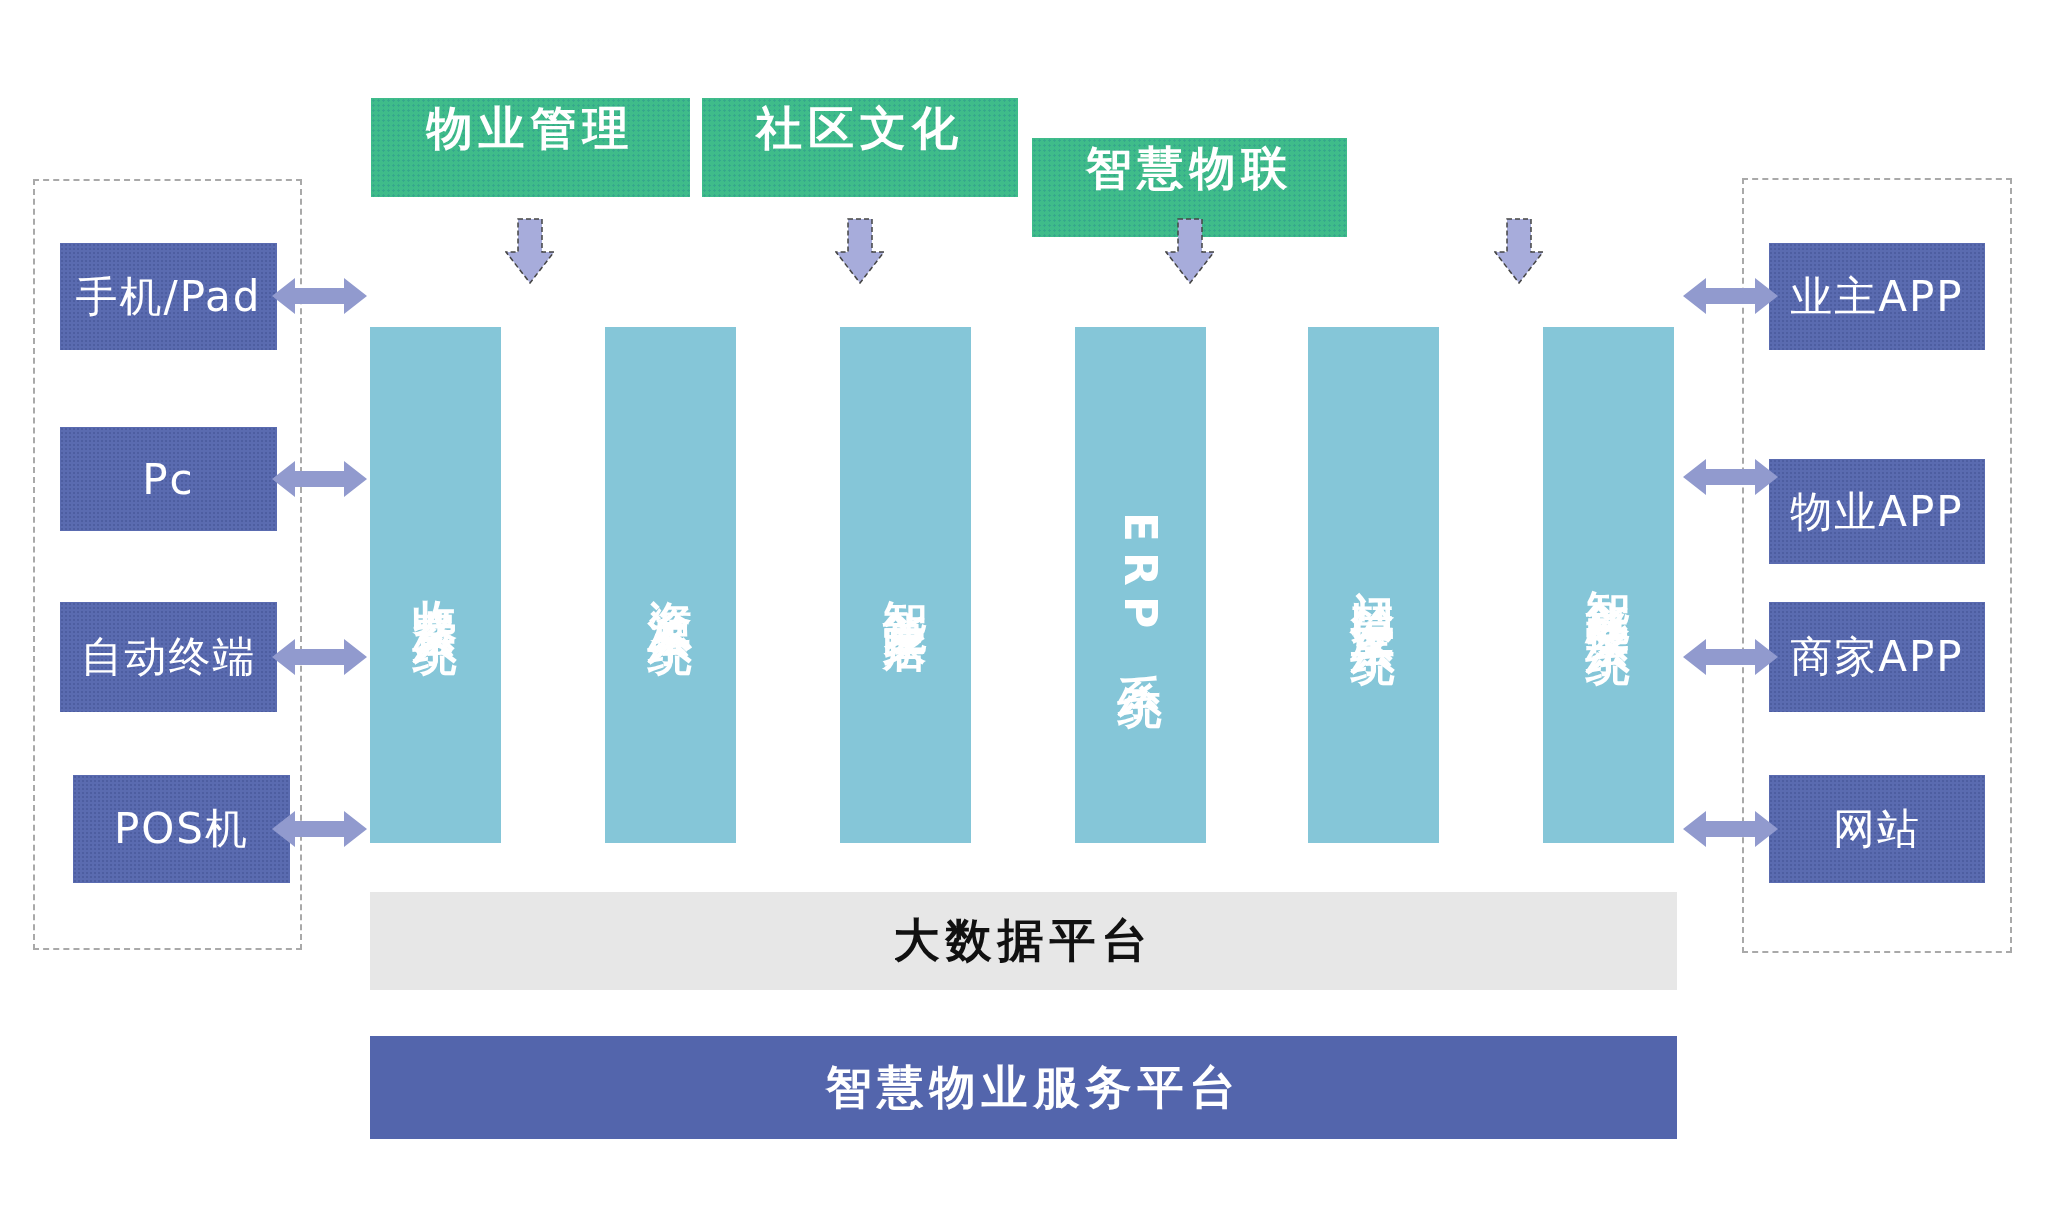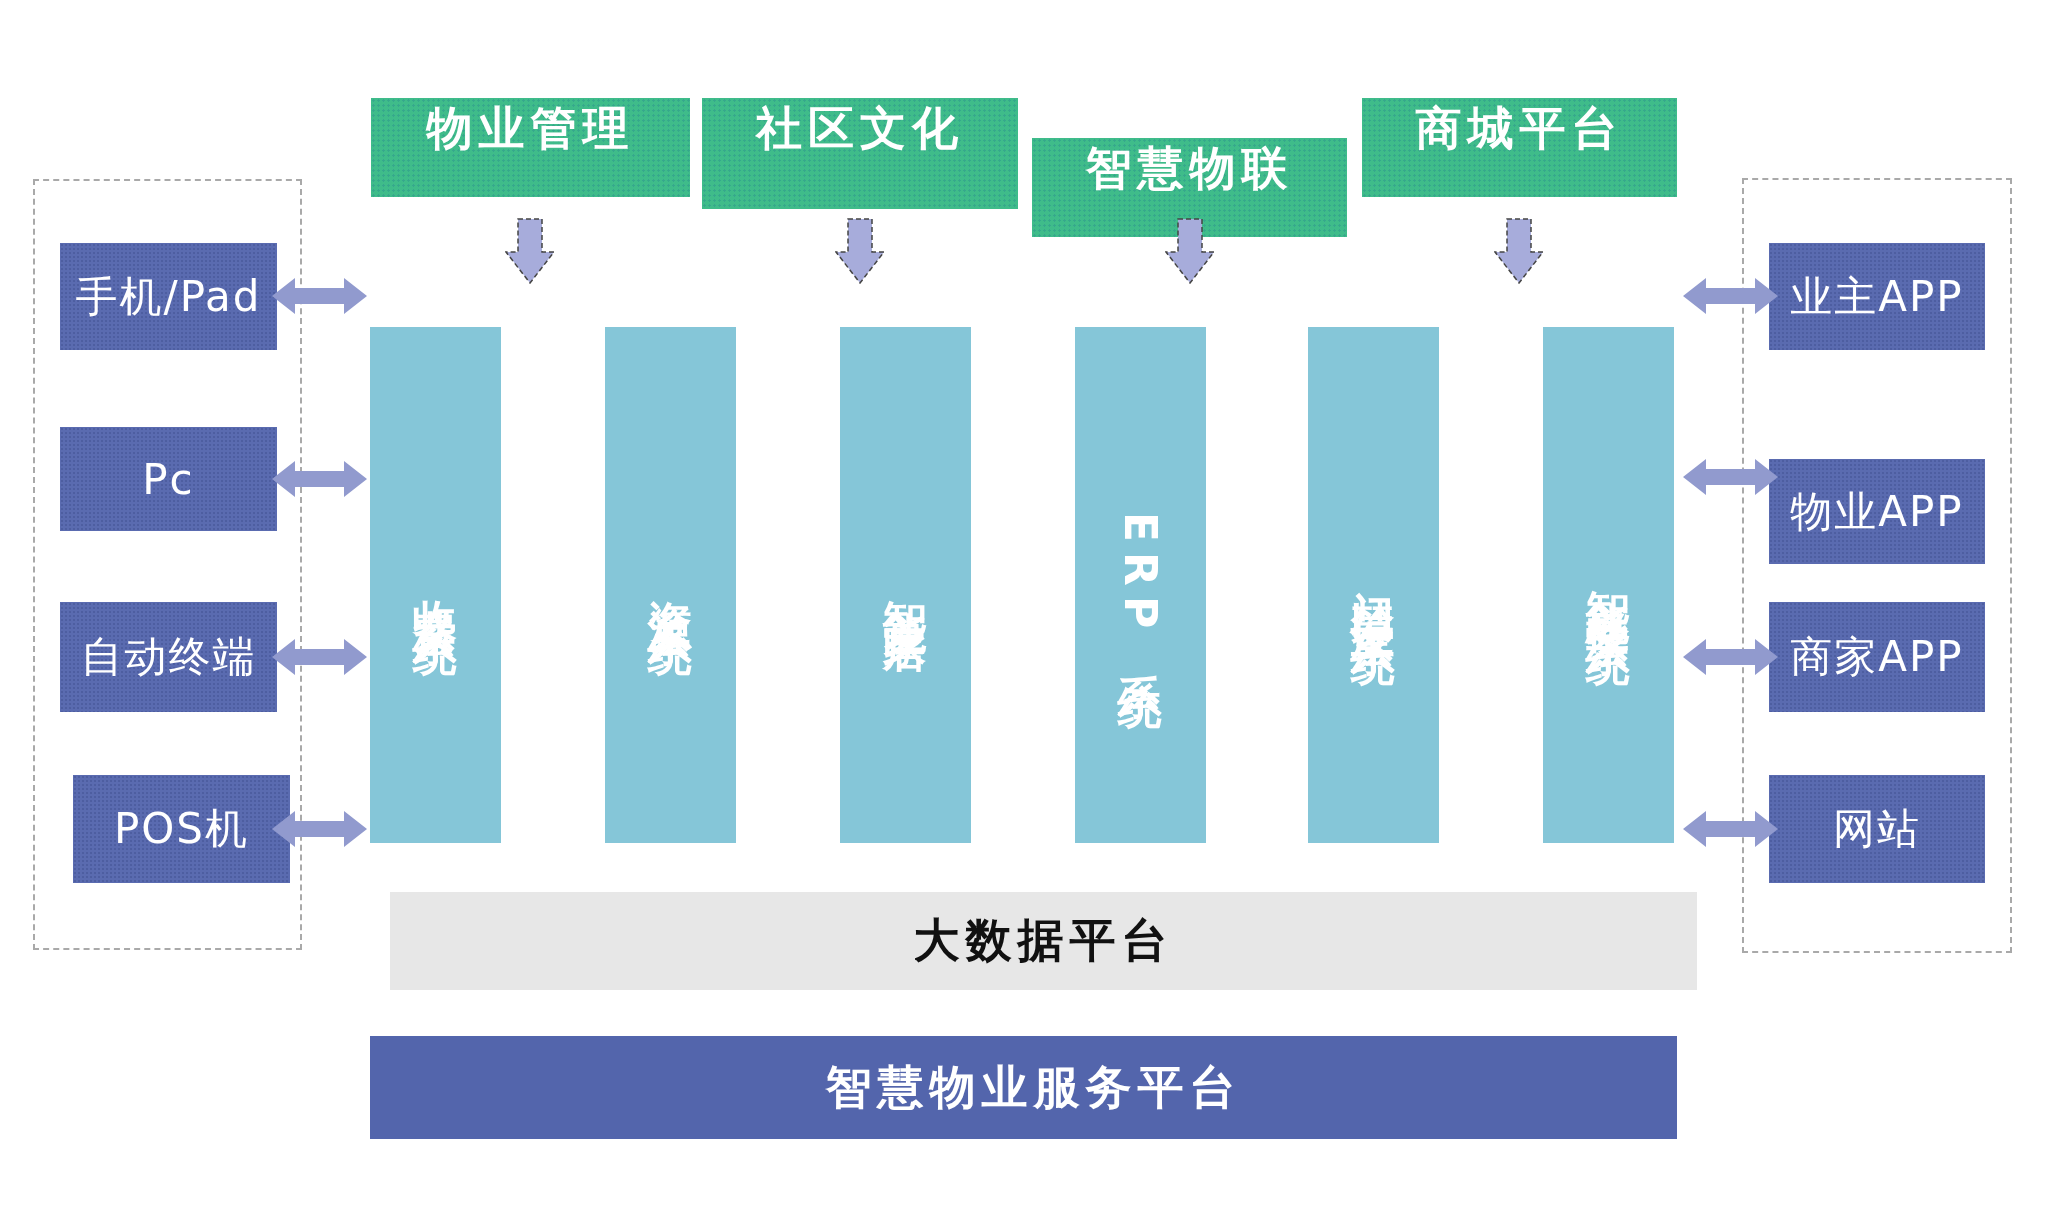--- a/index.html
+++ b/index.html
@@ -32,21 +32,21 @@
     display:flex;align-items:center;justify-content:center;
   }
   .sys-col span{
     writing-mode:vertical-rl;text-orientation:mixed;
     color:#ffffff;font-weight:bold;font-size:44px;letter-spacing:10px;
   }
   
   .data-bar{
     background:var(--data-bar-gray,#E7E7E7);
     color:#111111;font-weight:bold;font-size:46px;letter-spacing:6px;
-    display:flex;align-items:center;justify-content:center;margin-left:20px;
+    display:flex;align-items:center;justify-content:center;
   }
   .platform-bar{
     background:var(--platform-purple,#5365AC);
     color:#ffffff;font-weight:bold;font-size:46px;letter-spacing:6px;
     display:flex;align-items:center;justify-content:center;padding-left:20px;
   }
   .arrow-wrap{display:flex;align-items:center;justify-content:center;}
   svg{display:block;}
 </style>
 </head>
@@ -54,28 +54,25 @@
 
 <div class="canvas">
 
   <div class="abs dashed-panel" style="left:33px;top:179px;width:269px;height:771px;"></div>
 
   <div class="abs dashed-panel" style="left:1742px;top:178px;width:270px;height:775px;"></div>
 
   <div class="abs top-module" style="left:371px;top:98px;width:319px;height:99px;">
     <span>物业管理</span>
   </div>
-  <div class="abs top-module" style="left:702px;top:98px;width:316px;height:111px;">
+  <div class="abs top-module" style="left:702px;top:98px;width:316px;height:99px;">
     <span>社区文化</span>
   </div>
   <div class="abs top-module" style="left:1032px;top:98px;width:315px;height:99px;margin-top:40px;">
     <span>智慧物联</span>
-  </div>
-  <div class="abs top-module" style="left:1362px;top:98px;width:315px;height:99px;">
-    <span>商城平台</span>
   </div>
 
   <div class="abs arrow-wrap" style="left:505px;top:218px;width:50px;height:66px;">
     <svg width="50" height="66" viewBox="0 0 50 66">
       <polygon points="13,1 37,1 37,34 49,34 25,65 1,34 13,34" fill="var(--down-arrow-purple)" stroke="#444444" stroke-width="1.5" stroke-dasharray="5,3"></polygon>
     </svg>
   </div>
   <div class="abs arrow-wrap" style="left:835px;top:218px;width:50px;height:66px;">
     <svg width="50" height="66" viewBox="0 0 50 66">
       <polygon points="13,1 37,1 37,34 49,34 25,65 1,34 13,34" fill="var(--down-arrow-purple)" stroke="#444444" stroke-width="1.5" stroke-dasharray="5,3"></polygon>

